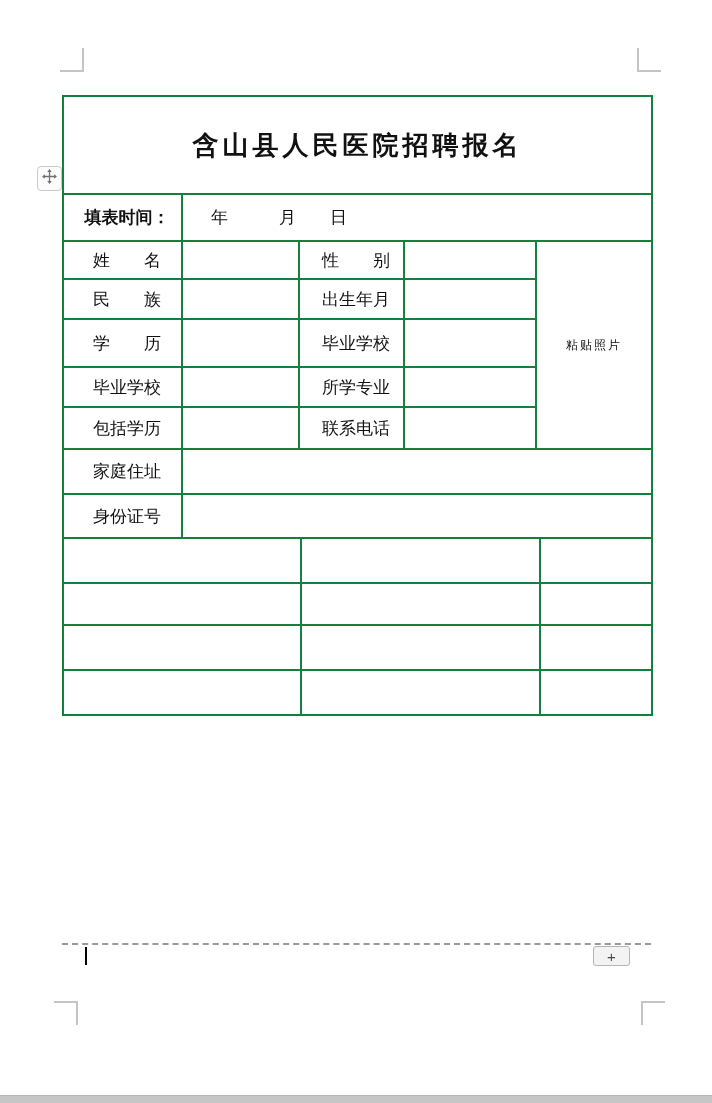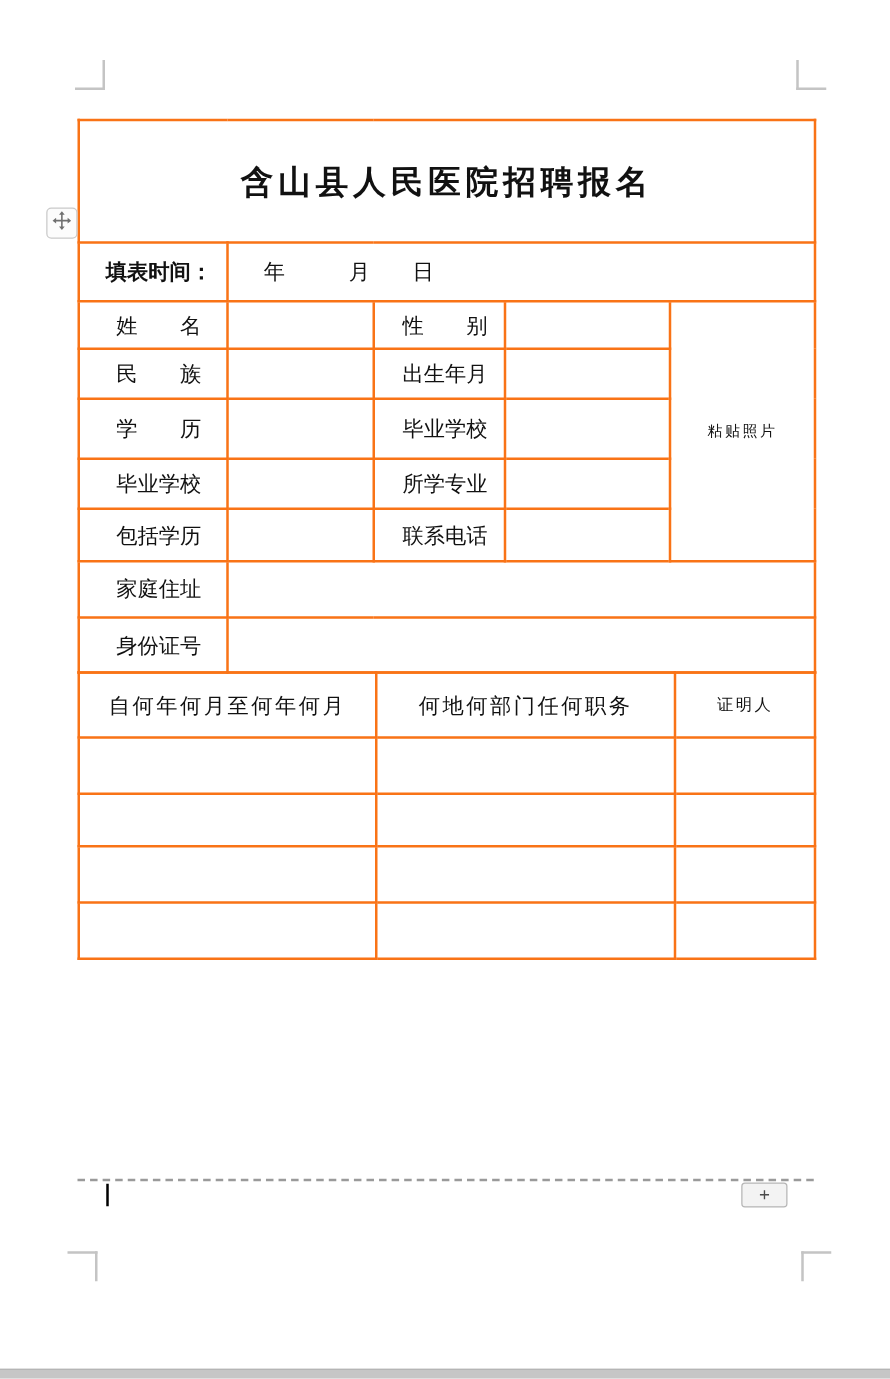--- a/index.html
+++ b/index.html
@@ -16,21 +16,21 @@
   .mark { position:absolute; width:24px; height:24px; }
   .mark-tl { left:60px;  top:48px;   border-right:2px solid #c4c4c4; border-bottom:2px solid #c4c4c4; }
   .mark-tr { left:637px; top:48px;   border-left:2px solid #c4c4c4;  border-bottom:2px solid #c4c4c4; }
   .mark-bl { left:54px;  top:1001px; border-right:2px solid #c4c4c4; border-top:2px solid #c4c4c4; }
   .mark-br { left:641px; top:1001px; border-left:2px solid #c4c4c4;  border-top:2px solid #c4c4c4; }
 
   
   .form-wrap { position:absolute; left:62px; top:95px; width:589px; }
   table { border-collapse:collapse; table-layout:fixed; width:589px; }
   td {
-    border:2px solid #f97316;
+    border:2px solid #15803d;
     vertical-align:middle;
     font-size:17px;
     overflow:hidden;
     white-space:nowrap;
   }
   #tableB { margin-top:-2px; }
 
   .title-cell   { text-align:center; font-weight:bold; font-size:26px; letter-spacing:4px; }
   .label-cell   { text-align:center; padding-left:9px;margin-left:45px; }
   .bold         { font-weight:bold; }
@@ -135,25 +135,20 @@
   </tbody>
     </table>
 
   <table id="tableB">
     <colgroup>
         <col style="width:238px">
         <col style="width:239px">
         <col style="width:112px">
       </colgroup>
     <tbody>
-    <tr style="height:52px">
-      <td class="exp-head">自何年何月至何年何月</td>
-      <td class="exp-head">何地何部门任何职务</td>
-      <td class="exp-head-sm">证明人</td>
-    </tr>
     <tr style="height:45px">
       <td></td>
       <td></td>
       <td></td>
     </tr>
     <tr style="height:42px">
       <td></td>
       <td></td>
       <td></td>
     </tr>

